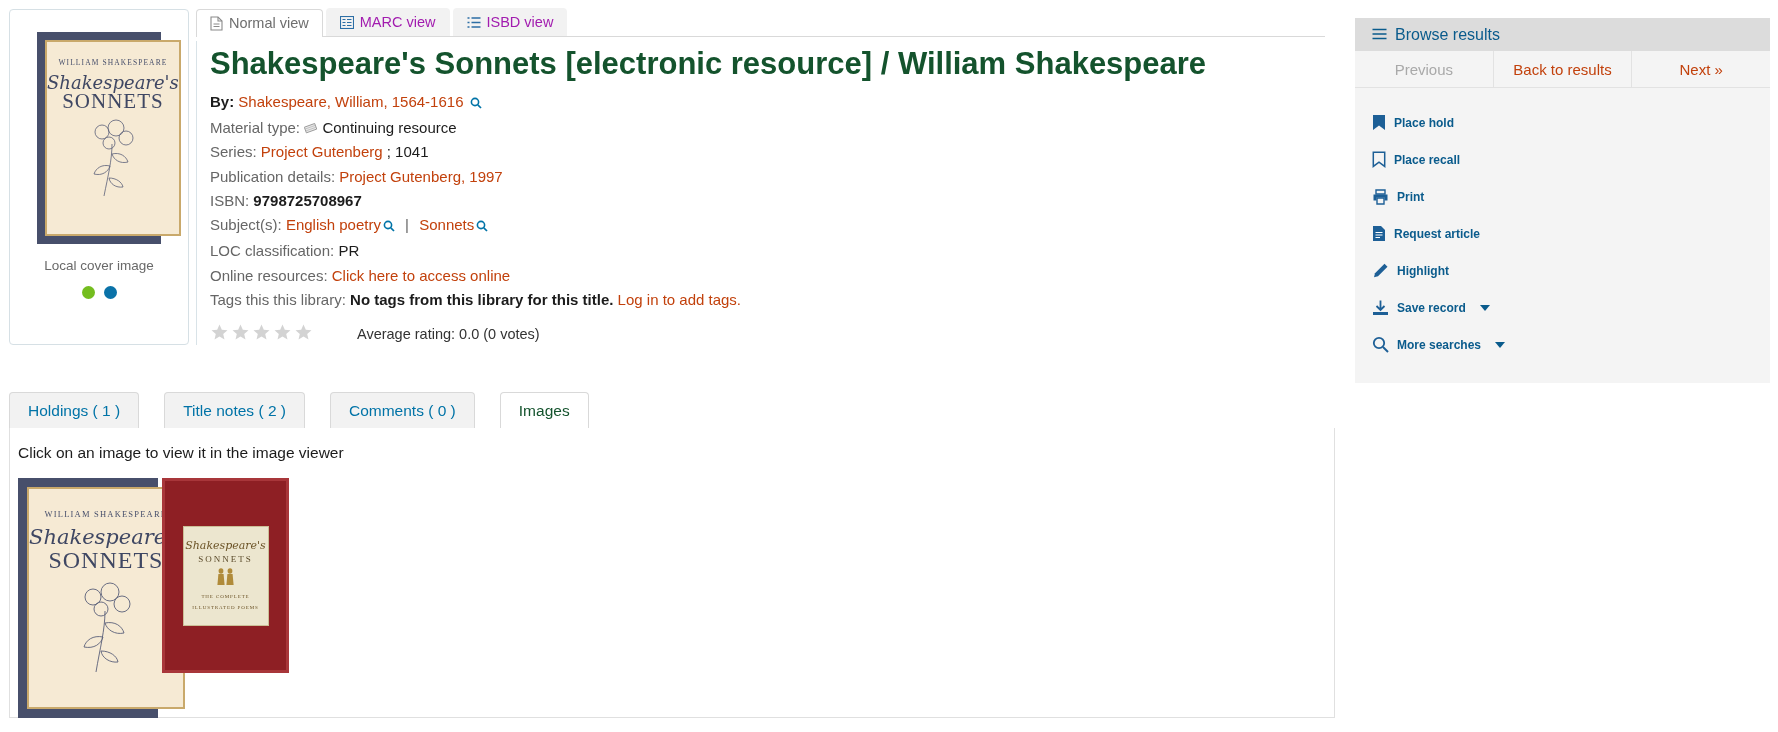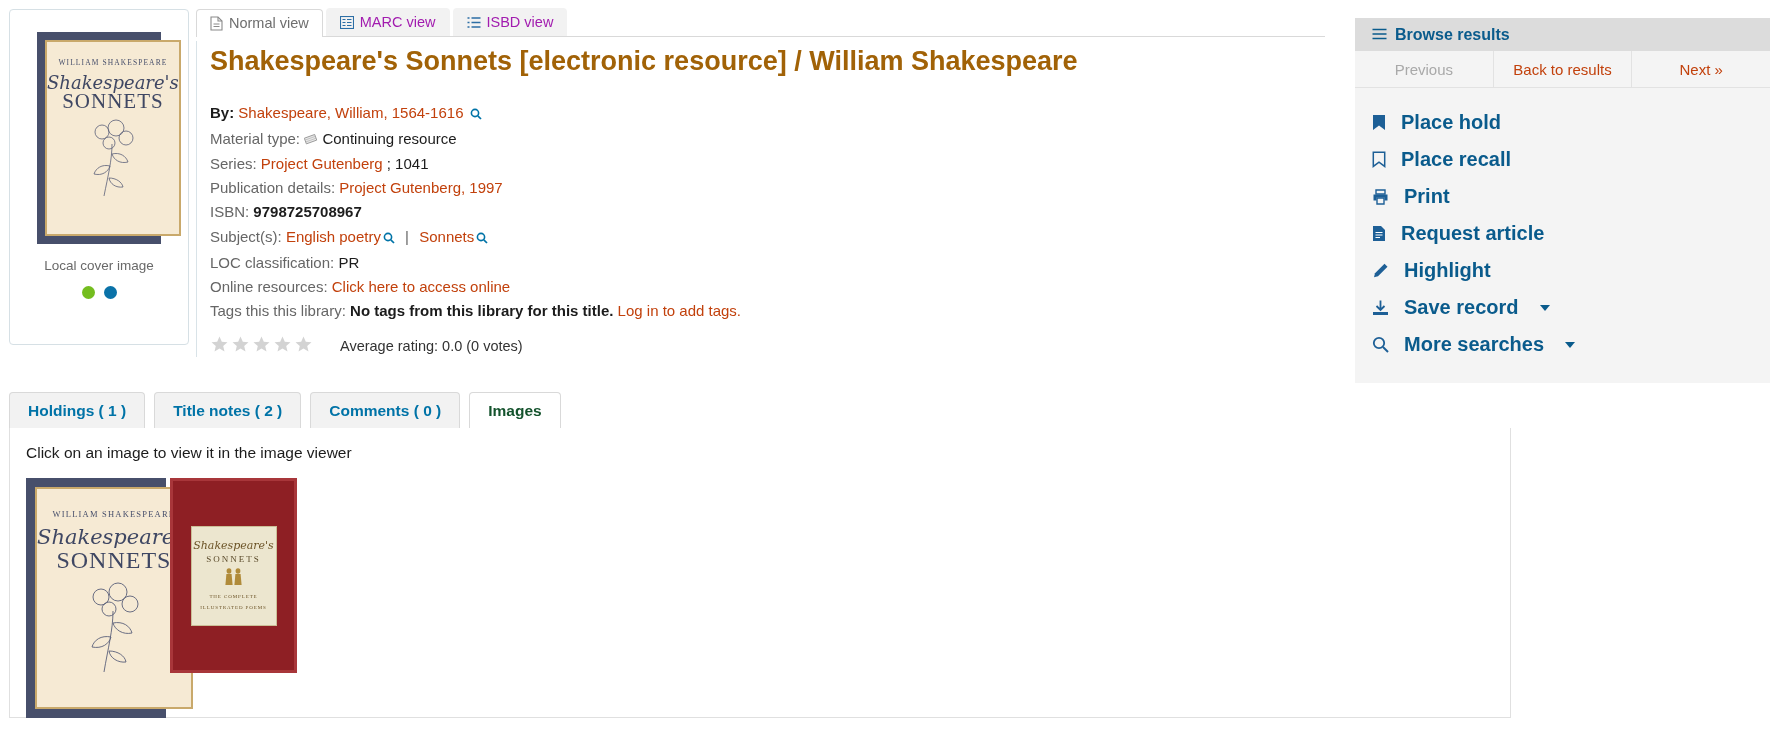--- a/index.html
+++ b/index.html
@@ -79,59 +79,59 @@
   }
   .vtab svg { display: block; }
 
   
   .record {
     position: absolute; left: 196px; top: 41px; width: 1129px;
     border-left: 1px solid #d9e3e8;
     padding-left: 13px;
   }
   .rec-title {
-    font-size: 27px; font-weight: bold; color: #a16207;
-    margin: 5px 0 24px 0; line-height: 1.15;
+    font-size: 31px; font-weight: bold; color: #14532d;
+    margin: 5px 0 8px 0; line-height: 1.15;
   }
   .rec-row { font-size: 15px; line-height: 1.62; color: #555; }
   .lbl { color: #666666; }
   .val { color: #1c1c1c; }
   .bold { font-weight: bold; color: #1c1c1c; }
   .mag { display: inline-block; vertical-align: -2px; margin-left: 2px; }
   .sep { color: #666; margin: 0 6px; }
 
   .ratingrow { display: flex; align-items: center; margin-top: 11px; }
   .stars { display: flex; gap: 2px; }
-  .rating-text { font-size: 14.5px; color: #333; margin-left: 27px; }
+  .rating-text { font-size: 14.5px; color: #333; margin-left: 44px; }
 
   
   .lowtabs {
     position: absolute; left: 9px; top: 392px; width: 1326px;
-    display: flex; align-items: flex-end; gap: 9px;
-    border-bottom: 1px solid #d9d9d9; height: 37px; font-weight: bold;
+    display: flex; align-items: flex-end; gap: 25px;
+    border-bottom: 1px solid #d9d9d9; height: 37px;
   }
   .ltab {
     height: 36px; padding: 0 18px;
     display: flex; align-items: center;
     font-size: 15.5px; color: #0073a7;
     background: #f2f2f2;
     border: 1px solid #d9d9d9; border-bottom: none;
     border-radius: 4px 4px 0 0;
   }
   .ltab.active {
     background: #ffffff; color: #14532d;
     margin-bottom: -1px; height: 37px;
   }
 
   
   .imgpanel {
     position: absolute; left: 9px; top: 428px;
-    width: 1502px; height: 290px;
+    width: 1326px; height: 290px;
     border: 1px solid #e0e0e0; border-top: none;
-    background: #fff; padding: 16px 0 0 16px;
+    background: #fff; padding: 16px 0 0 8px;
   }
   .imgpanel-hint { font-size: 15.5px; color: #1c1c1c; margin-bottom: 16px; }
   .thumbs { display: flex; gap: 4px; align-items: flex-start; }
 
   .thumb-local { width: 140px; height: 240px; background: #474f6b; padding: 9px; display: flex; }
   .thumb-local-inner {
     flex: 1; background: #f6ead4; border: 2px solid #c9a96b;
     display: flex; flex-direction: column; align-items: center; padding-top: 20px;
   }
   .tl-author { font-family: "Liberation Serif", serif; font-size: 8.5px; letter-spacing: 1.2px; color: #474f6b; }
@@ -151,33 +151,33 @@
   }
   .rl-script { font-family: "DejaVu Serif", serif; font-style: italic; font-size: 11px; color: #6b5326; line-height: 1; }
   .rl-sonnets { font-family: "Liberation Serif", serif; font-size: 9px; letter-spacing: 2px; color: #5a4a2a; }
   .rl-sub { font-family: "Liberation Serif", serif; font-size: 5px; letter-spacing: 0.9px; color: #6b5326; line-height: 1.5; text-align: center; }
 
   
   .sidebar { position: absolute; left: 1355px; top: 18px; width: 415px; }
   .sb-head {
     height: 33px; background: #dcdcdc;
     display: flex; align-items: center; padding-left: 17px; gap: 8px;
-    color: #0a5b8c; font-weight: bold; font-size: 16px;
+    color: #0a5b8c; font-weight: normal; font-size: 16px;
   }
   .sb-nav { display: flex; background: #f4f4f4; border-bottom: 1px solid #e2e2e2; }
   .sb-nav > div {
     flex: 1; height: 36px; display: flex; align-items: center; justify-content: center;
     font-size: 15px; border-right: 1px solid #e2e2e2;
   }
   .sb-nav > div:last-child { border-right: none; }
   .sb-disabled { color: #a9a9a9; }
   .sb-actions { background: #f4f4f4; padding: 16px 0 20px 17px; }
   .sb-item {
-    display: flex; align-items: center; gap: 15px;
-    height: 37px; color: #0a5b8c; font-weight: bold; font-size: 20px;
+    display: flex; align-items: center; gap: 8px;
+    height: 37px; color: #0a5b8c; font-weight: bold; font-size: 12px;
   }
   .sb-item svg { display: block; flex: 0 0 auto; }
   .caret {
     width: 0; height: 0; margin-left: 6px;
     border-left: 5px solid transparent; border-right: 5px solid transparent;
     border-top: 6px solid #0a5b8c;
   }
 </style>
 </head>
 <body>

